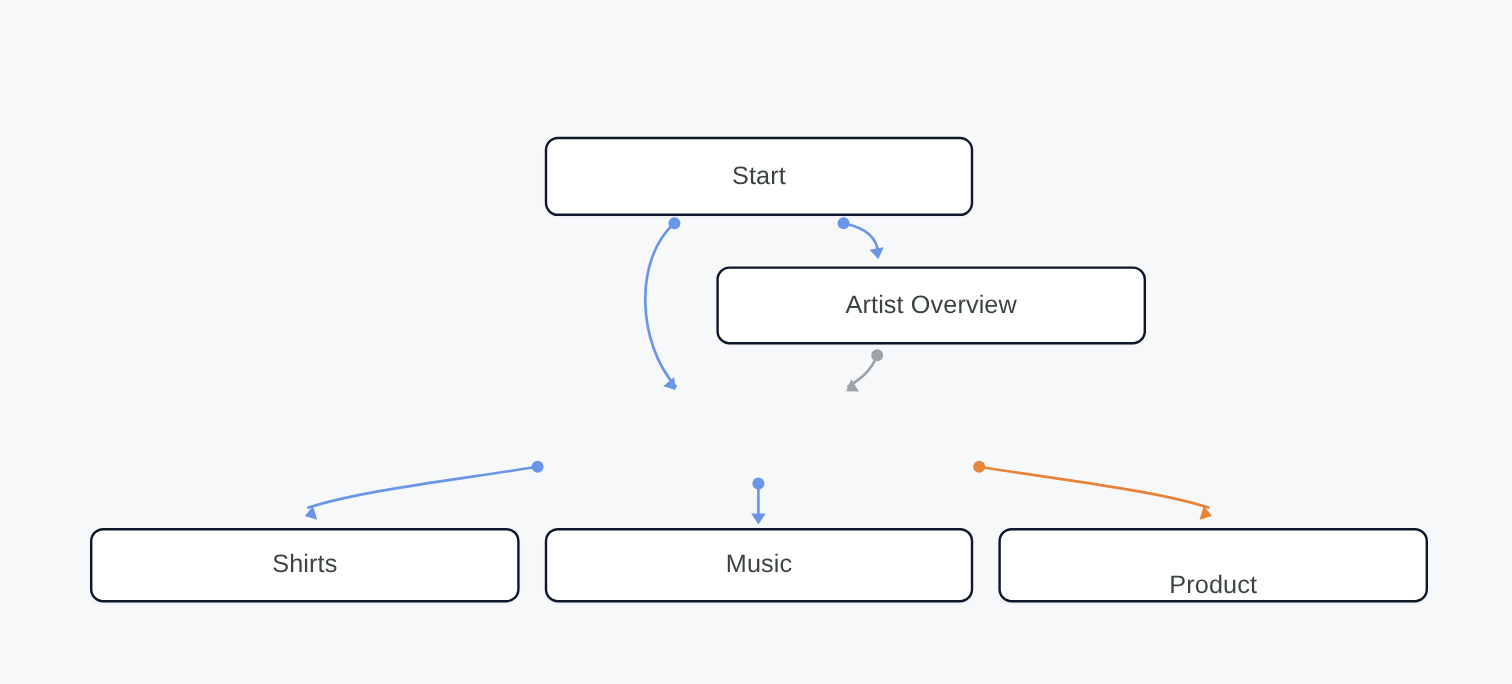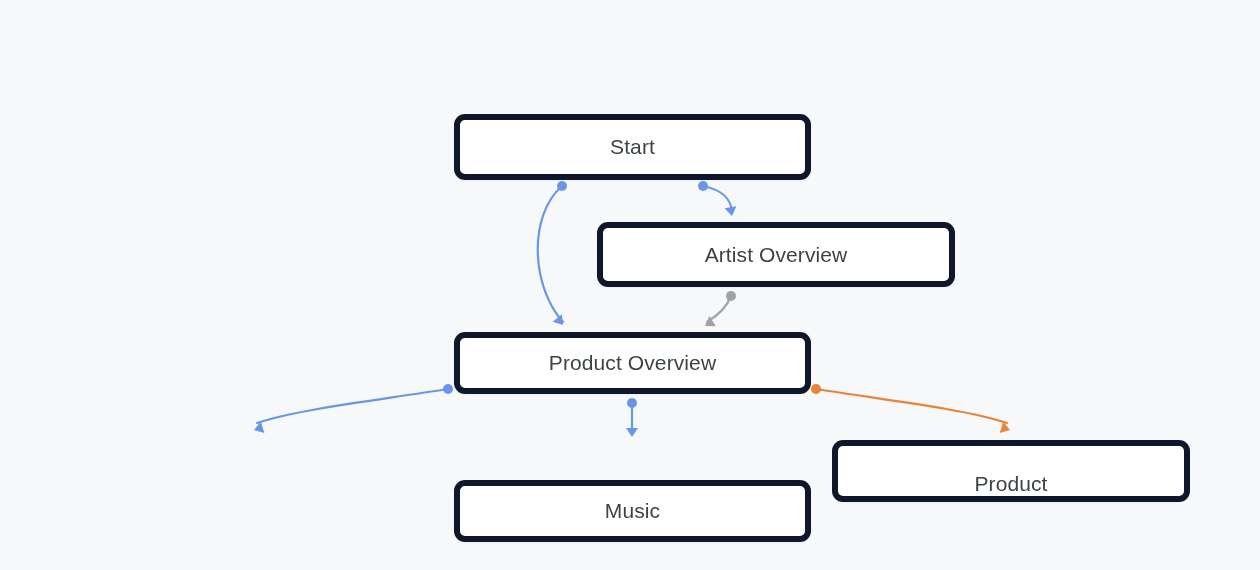--- a/index.html
+++ b/index.html
@@ -23,21 +23,21 @@
     left: 0;
     top: 0;
     width: 1260px;
     height: 570px;
     pointer-events: none;
   }
   .node {
     position: absolute;
     box-sizing: border-box;
     background: #ffffff;
-    border: 6px solid #0f172a;
+    border: 2px solid #0f172a;
     border-radius: 11px;
     display: flex;
     align-items: center;
     justify-content: center;
     box-shadow: 0 1px 2px rgba(16, 24, 40, 0.04);
   }
   .node-label {
     font-size: 21px;
     font-weight: 500;
     color: #3c443f;
@@ -91,26 +91,26 @@
     </svg>
 
   <div class="node" style="left: 454px; top: 114px; width: 357px; height: 66px;">
     <span class="node-label">Start</span>
   </div>
 
   <div class="node" style="left: 553px; top: 222px; width: 358px; height: 65px; margin-left: 44px;">
     <span class="node-label">Artist Overview</span>
   </div>
 
-  <div class="node" style="left: 454px; top: 332px; width: 357px; height: 62px;">
-    <span class="node-label">Product Overview</span>
+
+  <div class="node" style="left: 75px; top: 440px; width: 358px; height: 62px;">
+    <span class="node-label">Shirts</span>
   </div>
 
-
-  <div class="node" style="left: 454px; top: 440px; width: 357px; height: 62px; margin-top: 40px;">
+  <div class="node" style="left: 454px; top: 440px; width: 357px; height: 62px;">
     <span class="node-label">Music</span>
   </div>
 
   <div class="node" style="left: 832px; top: 440px; width: 358px; height: 62px; align-items: flex-end;">
     <span class="node-label">Product</span>
   </div>
 
 </div>
 
 </body></html>

